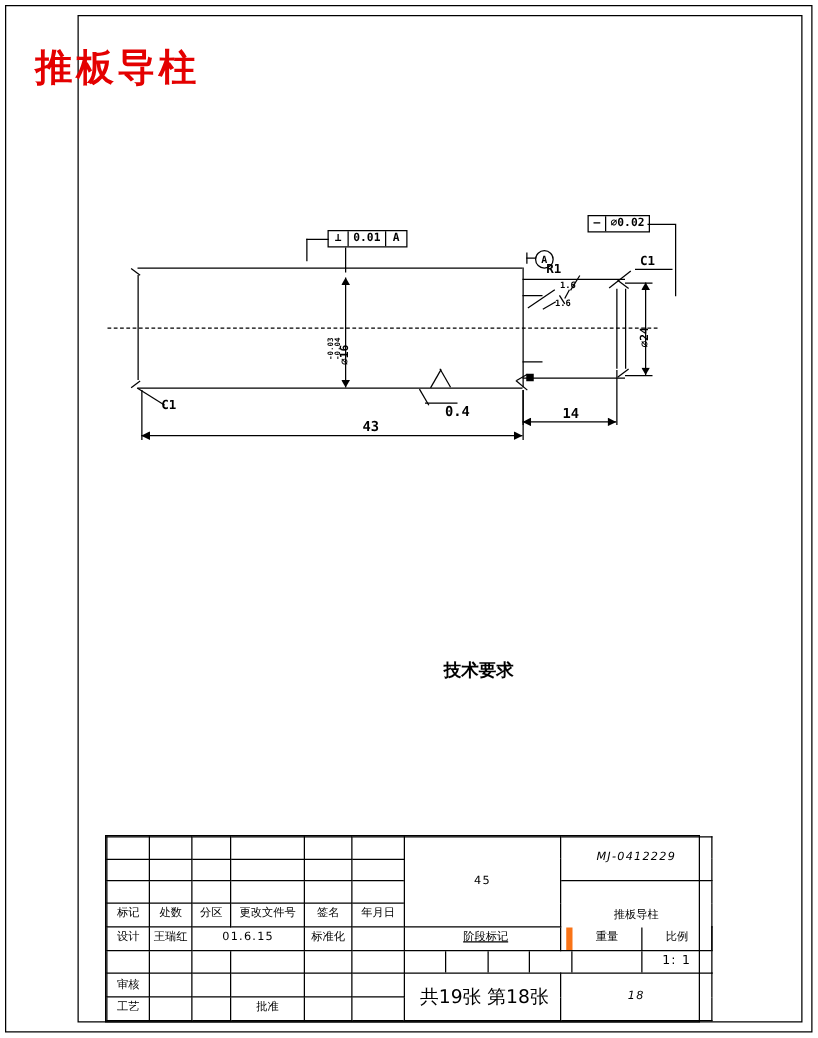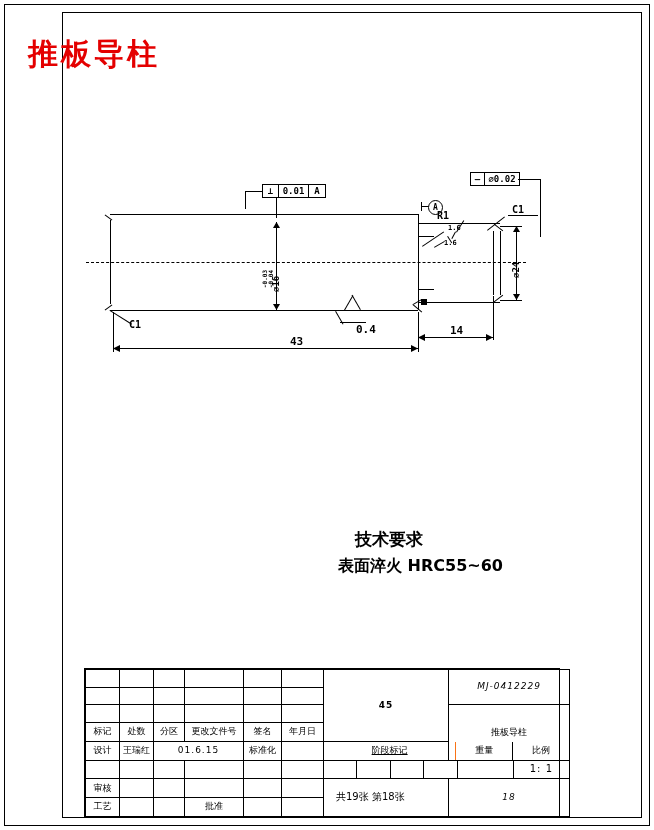--- a/index.html
+++ b/index.html
@@ -30,29 +30,29 @@
   .tolbox{position:absolute;border:1px solid #000;display:flex;align-items:stretch;height:14px;box-sizing:border-box;background:#fff;}
   .tolbox > div{display:flex;align-items:center;justify-content:center;
       font-family:"DejaVu Sans Mono",monospace;font-size:9px;font-weight:bold;
       padding:0 3px;border-right:1px solid #000;box-sizing:border-box;}
   .tolbox > div:last-child{border-right:none;}
   .datum{position:absolute;width:13px;height:13px;border:1px solid #000;border-radius:50%;
       display:flex;align-items:center;justify-content:center;font-size:8px;font-weight:bold;
       font-family:"DejaVu Sans Mono",monospace;background:#fff;}
   
   .tech{position:absolute;font-family:"DejaVu Sans",sans-serif;font-weight:bold;white-space:nowrap;}
-  .tech-title{font-size:17px;}
+  .tech-title{font-size:14px;}
   .tech-line{font-size:16px;}
   
   .tb{position:absolute;left:84px;top:668px;width:476px;height:150px;border:1px solid #000;box-sizing:border-box;}
   .tb table{border-collapse:collapse;width:100%;height:100%;table-layout:fixed;}
   .tb td{border:1px solid #000;font-family:"DejaVu Sans",sans-serif;font-size:9px;
         text-align:center;vertical-align:middle;padding:0;line-height:1.05;}
   .mono{font-family:"DejaVu Sans Mono","Liberation Mono",monospace;letter-spacing:1px;}
-  .big{font-size:13px;font-weight:bold;}
+  .big{font-size:13px;}
   .med{font-size:11px;font-style:italic;}
 </style>
 </head>
 <body>
 
 <div id="sheet">
 
   <div class="frame-outer"></div>
   <div class="frame-inner"></div>
 
@@ -151,21 +151,20 @@
   <div class="txt" style="left:448px;top:225px;font-size:7px;">1.6</div>
 
   <div class="ln" style="left:434px;top:247px;width:12px;height:1px;transform:rotate(-30deg);transform-origin:left top;"></div>
   <div class="txt" style="left:444px;top:240px;font-size:7px;">1.6</div>
 
   <div class="ln" style="left:413px;top:304px;width:12px;height:1px;transform:rotate(40deg);transform-origin:left top;"></div>
   <div class="ln" style="left:413px;top:304px;width:10px;height:1px;transform:rotate(-30deg);transform-origin:left top;"></div>
   <div class="ln" style="left:421px;top:299px;width:6px;height:6px;background:#000;"></div>
 
   <div class="tech tech-title" style="left:355px;top:528px;">技术要求</div>
-  <div class="tech tech-line" style="left:338px;top:556px;">表面淬火 HRC55~60</div>
 
   <div class="tb">
     <table>
 
       <tbody>
           <tr style="height:16px;">
         <td style="width:33px;"></td>
         <td style="width:33px;"></td>
         <td style="width:30px;"></td>
         <td style="width:58px;"></td>
@@ -206,21 +205,21 @@
       <tr style="height:17px;padding-left:37px;">
         <td>设计</td>
         <td>王瑞红</td>
         <td colspan="2" class="mono" style="font-size:9px;">01.6.15</td>
         <td>标准化</td>
         <td></td>
         <td colspan="3">
           <table style="width:100%;height:100%;border-collapse:collapse;">
             <tbody>
                   <tr>
-              <td style="width:54%;border:none;border-right:1px solid #f97316;text-decoration:underline;">阶段标记</td>
+              <td style="width:54%;border:none;border-right:5px solid #f97316;text-decoration:underline;">阶段标记</td>
               <td style="width:23%;border:none;border-right:1px solid #000;">重量</td>
               <td style="width:23%;border:none;">比例</td>
             </tr>
           </tbody>
               </table>
         </td>
       </tr>
 
       <tr style="height:17px;">
         <td></td>
@@ -245,21 +244,21 @@
         </td>
       </tr>
 
       <tr style="height:17px;">
         <td>审核</td>
         <td></td>
         <td></td>
         <td></td>
         <td></td>
         <td></td>
-        <td rowspan="2" style="text-align:left;padding-left:12px;font-size:10px;">共19张 第18张</td>
+        <td rowspan="2" style="text-align:left;padding-left:12px;font-size:15px;">共19张 第18张</td>
         <td rowspan="2" class="med mono">18</td>
       </tr>
 
       <tr style="height:17px;">
         <td>工艺</td>
         <td></td>
         <td></td>
         <td>批准</td>
         <td></td>
         <td></td>

